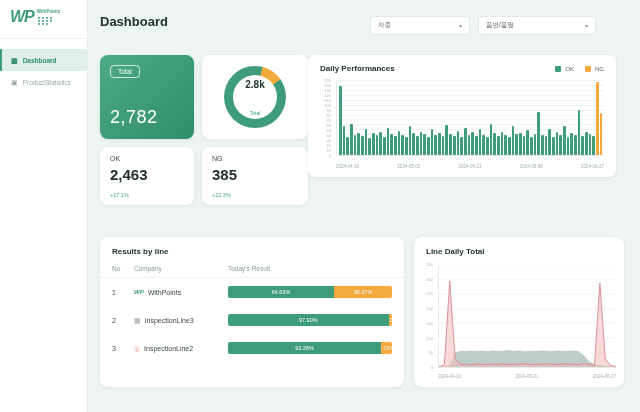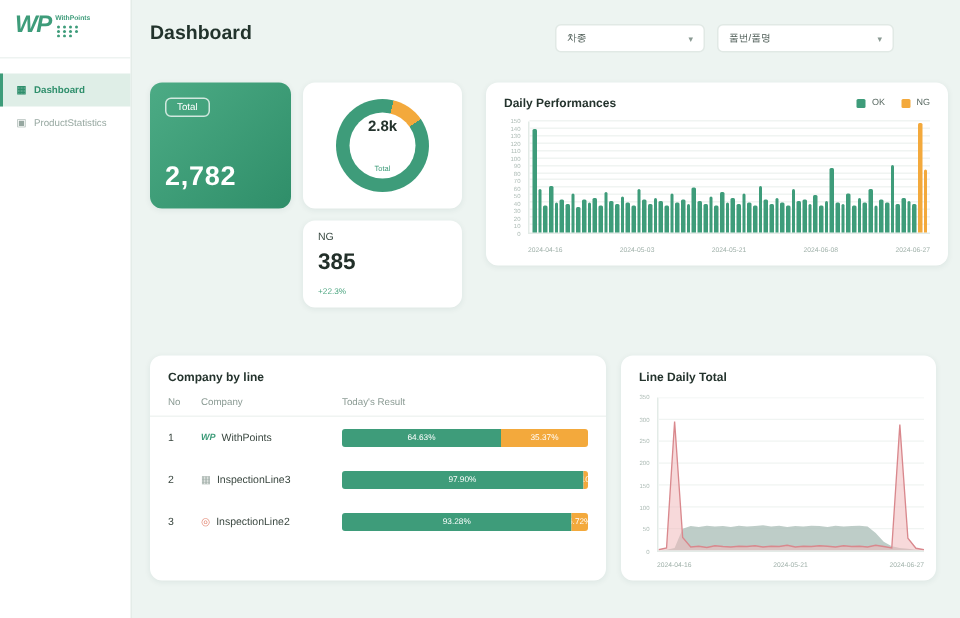--- a/index.html
+++ b/index.html
@@ -28,37 +28,37 @@
   .filter.w1{width:100px;} .filter.w2{width:118px;}
   .caret{color:#8a9a93;font-size:6px;margin-left:6px;}
 
   
   .card{position:absolute;background:#fff;border-radius:8px;box-shadow:0 1px 4px rgba(30,70,58,.08);box-sizing:border-box;}
   .card-title{margin:0;font-size:8px;font-weight:bold;color:#24332d;}
 
   .total-card{left:100px;top:55px;width:94px;height:84px;background:linear-gradient(135deg,#4cab85,#2f8e69);}
   .total-chip{position:absolute;left:10px;top:10px;border:1px solid rgba(255,255,255,.75);border-radius:4px;
               padding:2px 7px;font-size:6.5px;color:#fff;}
-  .total-value{position:absolute;left:10px;bottom:11px;font-size:18px;font-weight:bold;color:#fff;letter-spacing:.5px;}
+  .total-value{position:absolute;left:10px;bottom:11px;font-size:18px;font-weight:normal;color:#fff;letter-spacing:.5px;}
 
   .donut-card{left:202px;top:55px;width:106px;height:84px;}
   .donut{position:absolute;left:50%;top:50%;transform:translate(-50%,-50%);width:62px;height:62px;border-radius:50%;}
   .donut::after{content:"";position:absolute;inset:9px;background:#fff;border-radius:50%;}
   .donut-center{position:absolute;inset:0;display:flex;flex-direction:column;align-items:center;justify-content:center;z-index:1;gap:19px;}
   .donut-value{font-size:10px;font-weight:bold;color:#24332d;}
   .donut-label{font-size:5px;color:#3E9C7A;margin-top:1px;}
 
   .ok-card{left:100px;top:147px;width:94px;height:58px;}
   .ng-card{left:202px;top:147px;width:106px;height:58px;}
   .stat-label{position:absolute;left:10px;top:8px;font-size:7px;color:#3a4a43;}
   .stat-value{position:absolute;left:10px;top:19px;font-size:15px;font-weight:bold;color:#222f29;}
   .stat-delta{position:absolute;left:10px;bottom:7px;font-size:5.5px;color:#4aa47f;}
 
   
-  .daily-card{left:324px;top:55px;width:308px;height:122px;text-align:center;}
+  .daily-card{left:308px;top:55px;width:308px;height:122px;text-align:center;}
   .card-head{display:flex;justify-content:space-between;align-items:center;padding:9px 12px 0;}
   .legend{display:flex;align-items:center;gap:4px;font-size:6px;color:#5a6a63;}
   .lg-sq{width:6px;height:6px;border-radius:1px;display:inline-block;}
   .lg-sq.second{margin-left:7px;}
   .daily-chart{position:absolute;left:10px;right:10px;top:26px;bottom:8px;}
   .y-axis{position:absolute;left:0;top:0;bottom:13px;width:16px;}
   .ytick{position:absolute;right:3px;font-size:4px;color:#aebcb6;line-height:1;}
   .plot{position:absolute;left:18px;right:2px;top:0;bottom:13px;border-left:1px solid #e3ebe7;border-bottom:1px solid #e3ebe7;}
   .grid-line{position:absolute;left:0;right:0;height:1px;background:#f0f4f2;}
   .bars{position:absolute;inset:0;display:flex;align-items:flex-end;gap:1px;padding:0 2px;}
@@ -149,20 +149,25 @@
 
   <section class="card donut-card">
     <div class="donut" id="donut" style="background: conic-gradient(from 14deg, rgb(243, 169, 60) 0deg, rgb(243, 169, 60) 11.5%, rgb(62, 156, 122) 11.5%, rgb(62, 156, 122) 100%);">
       <div class="donut-center">
         <span class="donut-value">2.8k</span>
         <span class="donut-label">Total</span>
       </div>
     </div>
   </section>
 
+  <section class="card ok-card">
+    <span class="stat-label">OK</span>
+    <span class="stat-value">2,463</span>
+    <span class="stat-delta">+17.1%</span>
+  </section>
 
   <section class="card ng-card">
     <span class="stat-label">NG</span>
     <span class="stat-value">385</span>
     <span class="stat-delta">+22.3%</span>
   </section>
 
   <section class="card daily-card">
     <div class="card-head">
       <h2 class="card-title">Daily Performances</h2>
@@ -289,21 +294,21 @@
           <span class="xtick">2024-04-16</span>
           <span class="xtick">2024-05-03</span>
           <span class="xtick">2024-05-21</span>
           <span class="xtick">2024-06-08</span>
           <span class="xtick">2024-06-27</span>
         </div>
     </div>
   </section>
 
   <section class="card results-card">
-    <h2 class="card-title">Company by line</h2>
+    <h2 class="card-title">Results by line</h2>
     <div class="thead" id="results-head">
         <span class="th-no">No</span>
         <span class="th-company">Company</span>
         <span class="th-result">Today's Result</span>
       </div>
     <div id="results-rows">
         <div class="rrow">
           <span class="row-no">1</span>
           <span class="row-company">
             <span class="row-icon withpoints-icon">WP</span>

